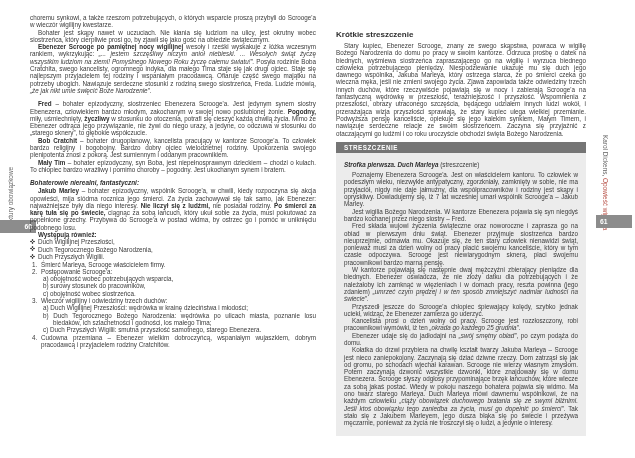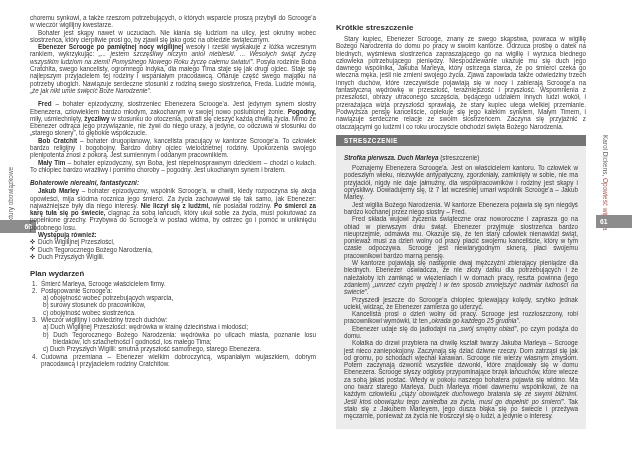--- a/index.html
+++ b/index.html
@@ -19,21 +19,21 @@
   .sg-bi{font-weight:bold;font-style:italic;color:#2e2e2e;}
   .h-italic{margin:6px 0 1px 0;font-size:6.4px;font-weight:bold;font-style:italic;color:#2e2e2e;}
   .h-run{margin:0;font-size:6.3px;line-height:7.3px;font-weight:bold;color:#2e2e2e;text-indent:8px;}
   .ghost-row{display:flex;align-items:center;gap:3px;font-size:6.3px;line-height:7.4px;}
   .flower{flex:none;display:inline-flex;margin-top:-1px;}
   .h-plan{margin:8px 0 2px 0;font-size:7.8px;font-weight:bold;color:#2e2e2e;}
   .plan-row{display:flex;font-size:6.3px;line-height:7.3px;}
   .plan-num{flex:none;width:11px;padding-left:2px;box-sizing:border-box;}
   .plan-text{flex:1;text-align:justify;}
   .plan-sub{font-size:6.3px;line-height:7.3px;padding-left:23px;text-indent:-10px;text-align:justify;}
-  .h-title{margin:9px 0 3px 0;font-size:8px;font-weight:bold;color:#2e2e2e;}
+  .h-title{margin:16px 0 3px 0;font-size:8px;font-weight:bold;color:#2e2e2e;}
   .band{margin-top:5px;height:11px;background:#757575;display:flex;align-items:center;}
   .band span{color:#ffffff;font-size:6.3px;font-weight:bold;letter-spacing:.5px;padding-left:8px;}
   .panel{background:#ececec;padding:8px 8px 9px 8px;}
   .panel-head{margin:0 0 3px 0;font-size:6.3px;line-height:7.3px;}
   .side-tab-left{
     position:absolute;left:7px;top:138px;height:90px;
     writing-mode:vertical-rl;transform:rotate(180deg);
     font-size:6.4px;color:#5f5f5f;white-space:nowrap;
   }
   .side-tab-right{
@@ -105,21 +105,20 @@
               <ellipse cx="5" cy="7.8" rx="1.5" ry="2.2"></ellipse>
               <ellipse cx="2.2" cy="5" rx="2.2" ry="1.5"></ellipse>
               <ellipse cx="7.8" cy="5" rx="2.2" ry="1.5"></ellipse>
               <circle cx="5" cy="5" r="1.1" fill="#fff"></circle>
             </g>
           </svg>
         </span>
       <span>Duch Przyszłych Wigilii.</span>
     </div>
 
-    <h2 class="h-plan">Plan wydarzeń</h2>
     <div class="plan-row">
       <span class="plan-num">1.</span>
       <div class="plan-text">Śmierć Marleya, Scrooge właścicielem firmy.</div>
     </div>
     <div class="plan-row">
       <span class="plan-num">2.</span>
       <div class="plan-text">Postępowanie Scrooge'a:</div>
     </div>
     <div class="plan-sub">a) obojętność wobec potrzebujących wsparcia,</div>
     <div class="plan-sub">b) surowy stosunek do pracowników,</div>

